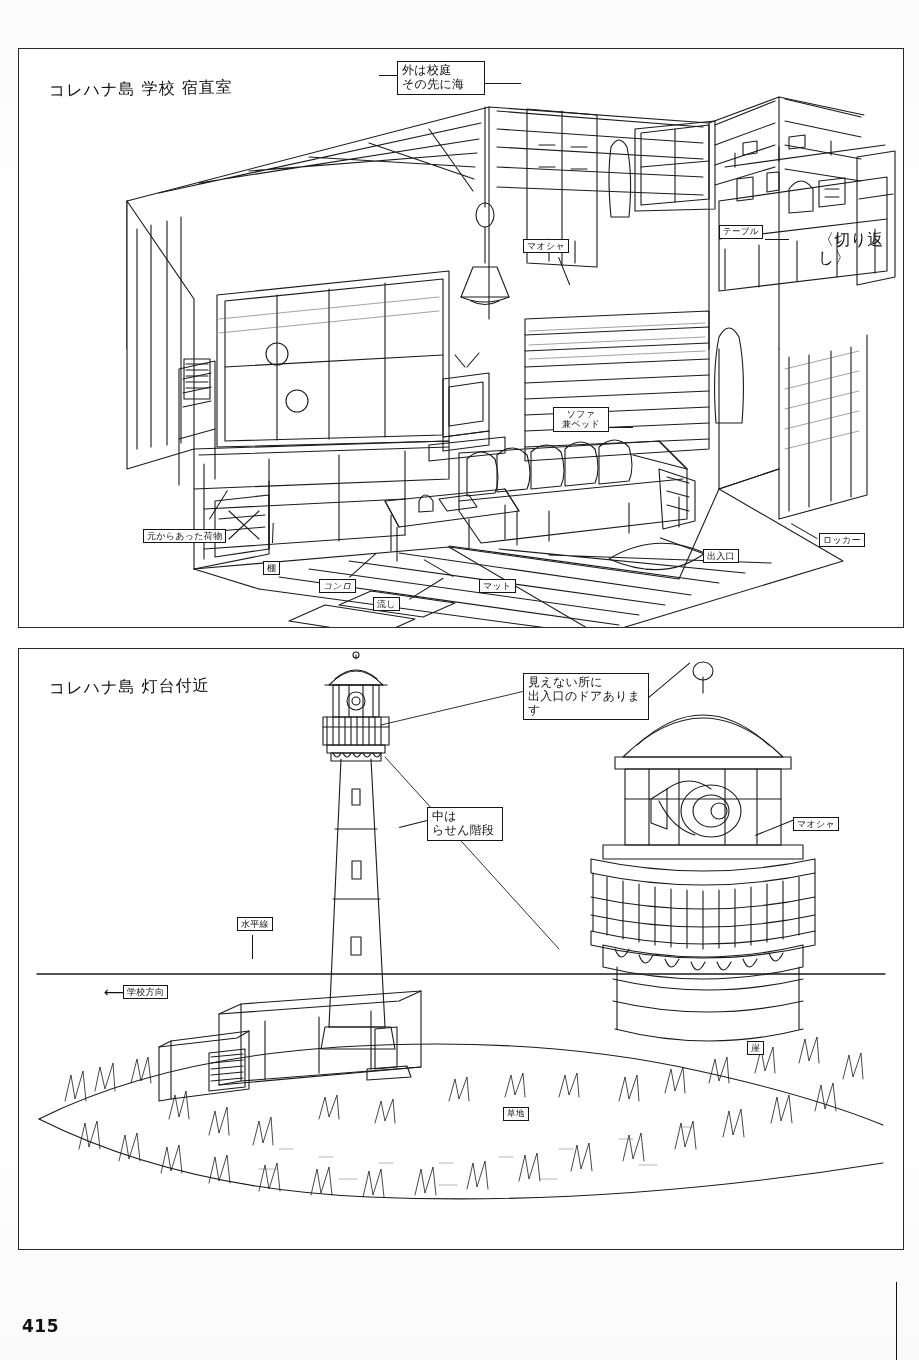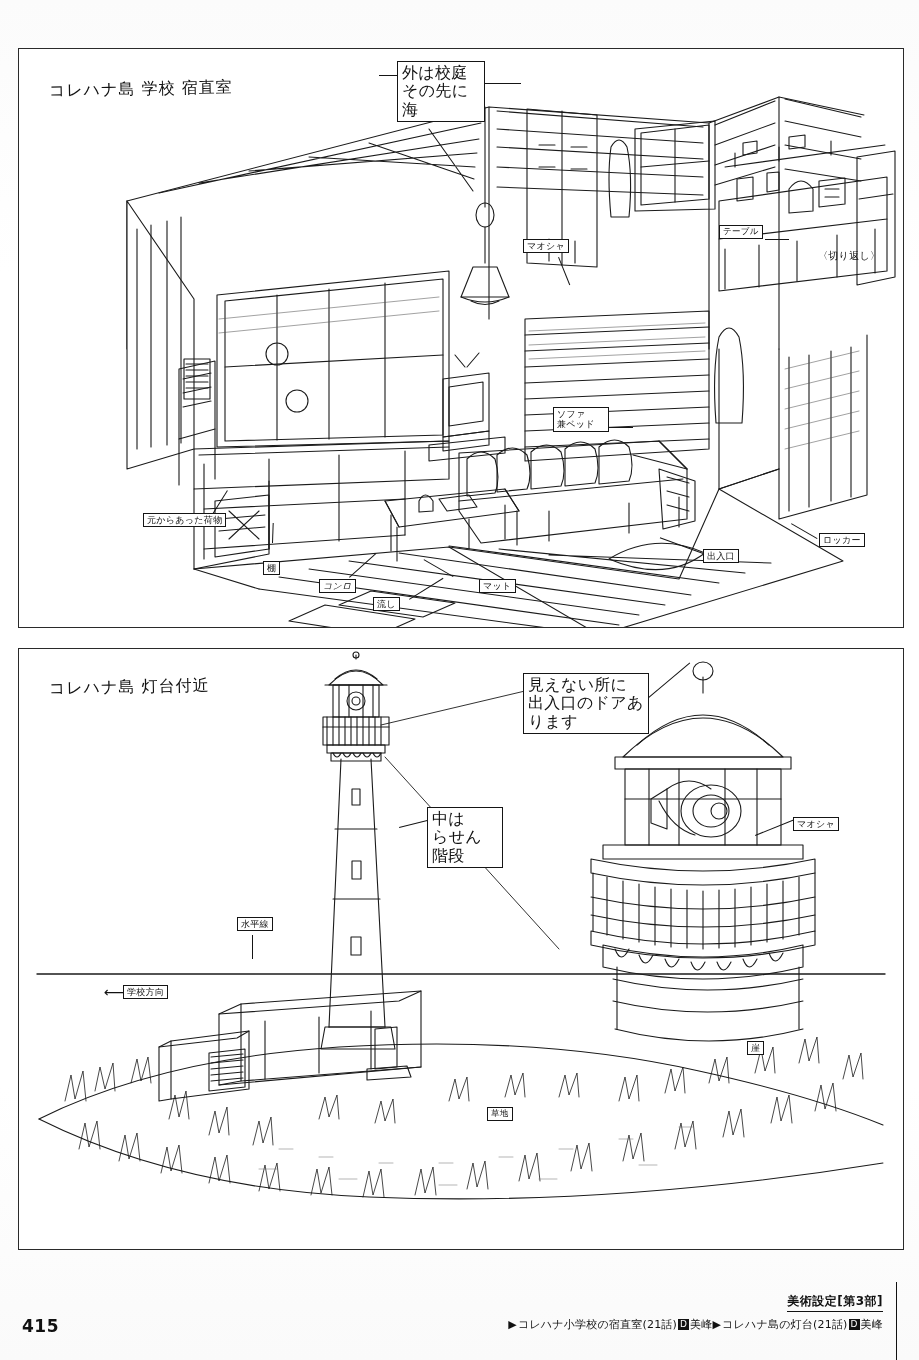--- a/index.html
+++ b/index.html
@@ -20,21 +20,21 @@
 
   .panel-title{
     position:absolute;font-size:16px;letter-spacing:1px;color:#111;
     font-family:"DejaVu Sans","Liberation Sans",sans-serif;
     transform:rotate(-1.2deg);white-space:nowrap;
   }
 
   
   .anno{
     position:absolute;border:1.3px solid #151515;background:#ffffff;
-    font-size:16px;line-height:1.15;padding:2px 4px;white-space:pre-line;
+    font-size:12px;line-height:1.15;padding:2px 4px;white-space:pre-line;
     color:#111;letter-spacing:0.3px;z-index:30;
     font-family:"DejaVu Sans","Liberation Sans",sans-serif;
   }
   .anno.small{font-size:9px;padding:1px 3px;}
   .anno.tiny{font-size:8.5px;padding:1px 3px;}
   .anno.noborder{border:none;background:transparent;}
   .leader{position:absolute;background:#151515;height:1px;transform-origin:0 0;z-index:29;}
 
   
   .art{position:absolute;left:0;top:0;width:100%;height:100%;}
@@ -203,30 +203,30 @@
     </svg>
 
     <div class="anno" style="left:378px;top:12px;width:78px;">外は校庭
 その先に海</div>
     <div class="leader" style="left:360px;top:26px;width:22px;"></div>
     <div class="leader" style="left:456px;top:34px;width:46px;"></div>
 
     <div class="anno small" style="left:504px;top:190px;">マオシャ</div>
     <div class="leader" style="left:540px;top:208px;width:30px;transform:rotate(68deg);"></div>
 
-    <div class="anno small" style="left:534px;top:358px;width:48px;">ソファ
+    <div class="anno small" style="left:534px;top:358px;width:48px;text-align:center;">ソファ
 兼ベッド</div>
     <div class="leader" style="left:584px;top:378px;width:30px;"></div>
 
     <div class="anno tiny" style="left:700px;top:176px;">テーブル</div>
     <div class="leader" style="left:746px;top:190px;width:24px;"></div>
 
-    <div class="anno noborder tiny" style="left:796px;top:200px;font-size:10px;">〈切り返し〉</div>
-
-    <div class="anno small" style="left:124px;top:464px;">元からあった荷物</div>
+    <div class="anno noborder tiny" style="left:796px;top:182px;font-size:16px;font-family:Liberation Mono, monospace;">〈切り返し〉</div>
+
+    <div class="anno small" style="left:124px;top:480px;">元からあった荷物</div>
     <div class="leader" style="left:190px;top:470px;width:34px;transform:rotate(-58deg);"></div>
 
     <div class="anno small" style="left:244px;top:512px;">棚</div>
     <div class="leader" style="left:253px;top:494px;width:20px;transform:rotate(-88deg);"></div>
 
     <div class="anno small" style="left:300px;top:530px;font-style:italic;">コンロ</div>
     <div class="leader" style="left:330px;top:528px;width:36px;transform:rotate(-42deg);"></div>
 
     <div class="anno small" style="left:354px;top:548px;">流し</div>
     <div class="leader" style="left:390px;top:550px;width:40px;transform:rotate(-32deg);"></div>
@@ -390,25 +390,19 @@
     <div class="leader" style="left:234px;top:286px;width:24px;transform:rotate(90deg);"></div>
 
     <div class="anno small" style="left:104px;top:336px;">学校方向</div>
     <div class="anno noborder small" style="left:82px;top:334px;font-size:14px;">⟵</div>
 
     <div class="anno small" style="left:774px;top:168px;">マオシャ</div>
     <div class="leader" style="left:736px;top:186px;width:42px;transform:rotate(-22deg);"></div>
 
     <div class="anno small" style="left:728px;top:392px;">崖</div>
 
-    <div class="anno tiny" style="left:468px;top:458px;">草地</div>
+    <div class="anno tiny" style="left:484px;top:458px;">草地</div>
   </div>
 
   <div id="page-number">415</div>
 
-  <div id="footer-block">
-    <div id="footer-section">美術設定[第3部]</div>
-    <div id="footer-credits">
-      <span class="tri">▶</span><span>コレハナ小学校の宿直室(21話)</span><span class="cred-mark">D</span><span>美峰</span><span class="tri">▶</span><span>コレハナ島の灯台(21話)</span><span class="cred-mark">D</span><span>美峰</span>
-    </div>
-  </div>
   <div id="footer-rule"></div>
 </div>
 
 </body></html>

